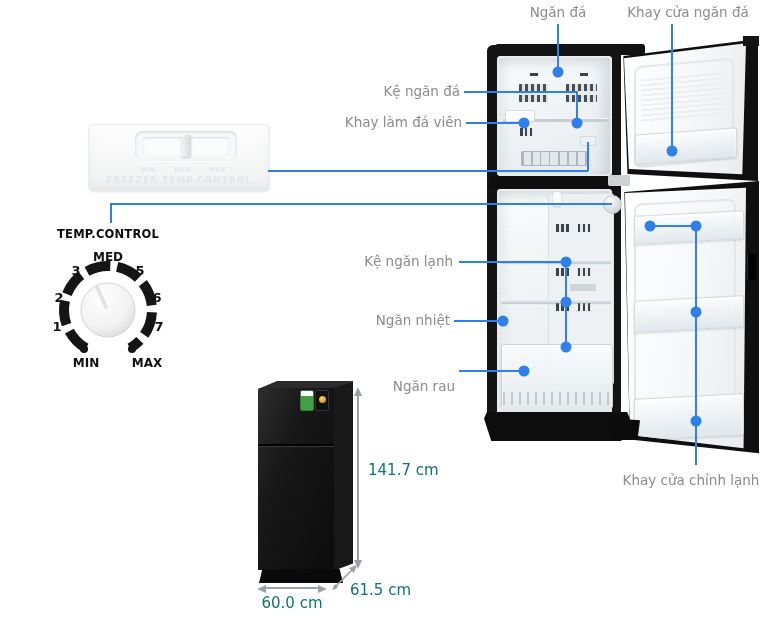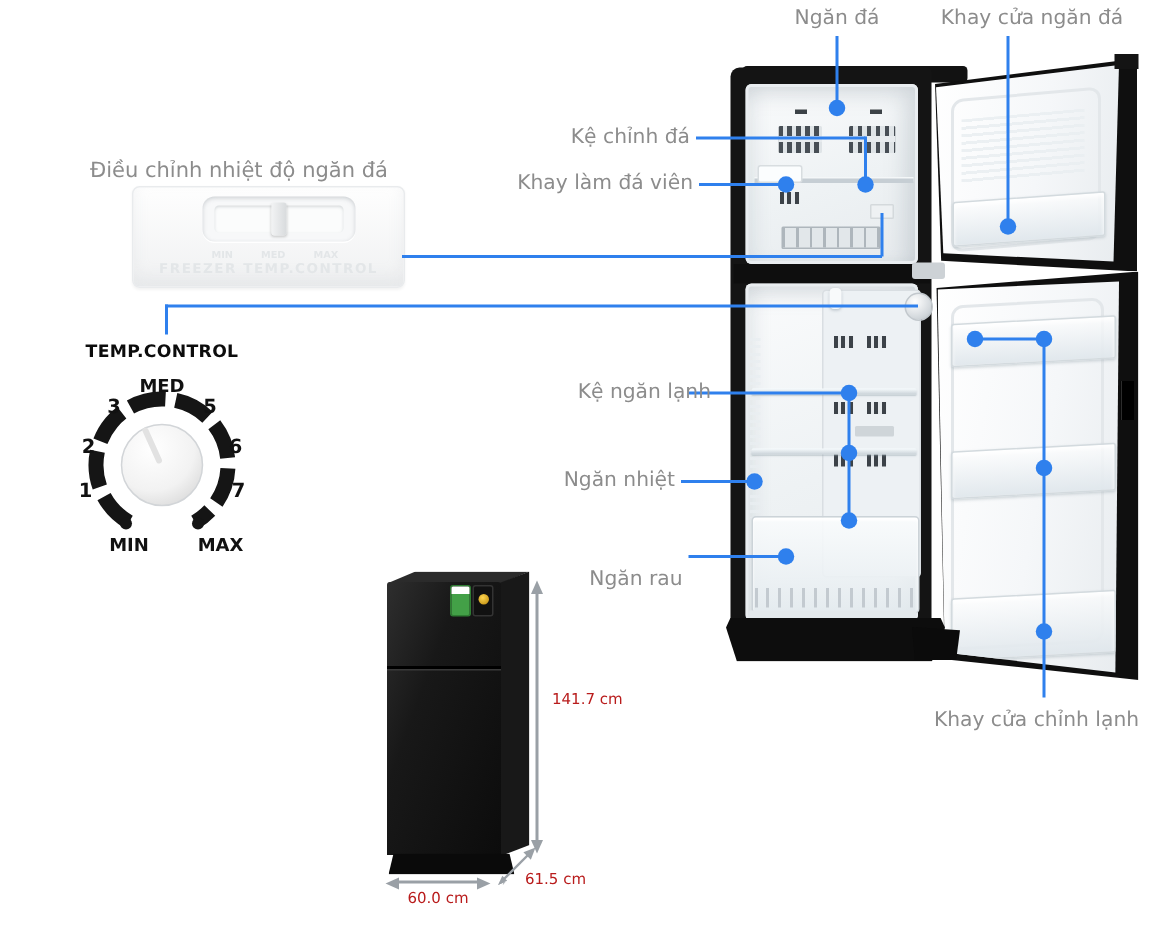--- a/index.html
+++ b/index.html
@@ -3,21 +3,21 @@
 <meta charset="utf-8">
 <style>
   html,body{margin:0;padding:0;background:#fff;}
   #canvas{position:relative;width:780px;height:617px;background:#ffffff;overflow:hidden;
           font-family:"DejaVu Sans","Liberation Sans",sans-serif;}
   .abs{position:absolute;}
   .lbl{position:absolute;color:#8c8c8c;font-size:13.5px;line-height:1.15;white-space:nowrap;}
   .lbl.r{text-align:right;}
   .lbl.c{text-align:center;}
   .cap{position:absolute;color:#8c8c8c;font-size:14px;white-space:nowrap;}
-  .dim{position:absolute;color:#b91c1c;font-size:10px;white-space:nowrap;}
+  .dim{position:absolute;color:#0f766e;font-size:15px;white-space:nowrap;}
   .line{position:absolute;background:#2f80ed;}
   .line.h{height:1.6px;}
   .line.v{width:1.6px;}
   .dot{position:absolute;width:11px;height:11px;border-radius:50%;background:#2f80ed;
        transform:translate(-50%,-50%);}
   
   .cabinet{position:absolute;left:487px;top:45px;width:134px;height:370px;background:#141414;
            border-radius:6px 3px 0 0;}
   .topslab{position:absolute;left:495px;top:44px;width:150px;height:11px;background:#121212;border-radius:3px;}
   .interior{position:absolute;background:linear-gradient(160deg,#fafbfc 0%,#eef2f4 55%,#e7ebee 100%);
@@ -133,21 +133,20 @@
   <div class="vent2" style="left:556px;top:303px;"></div>
   <div class="vent2" style="left:578px;top:303px;"></div>
   <div class="shelf" style="left:501px;top:259px;width:110px;"></div>
   <div class="shelf" style="left:501px;top:299px;width:110px;"></div>
   <div class="drawer"></div>
   <div class="wire" style="left:503px;top:392px;width:106px;height:13px;"></div>
   <div class="abs" style="left:499px;top:407px;width:112px;height:6px;background:#e3e8eb;"></div>
   <div class="basebig"></div>
   <div class="abs" style="left:608px;top:418px;width:32px;height:22px;background:#0b0b0b;clip-path:polygon(0 0,100% 10%,92% 100%,6% 100%);"></div>
 
-  <div class="cap" style="left:60px;top:106px;">Điều chỉnh nhiệt độ ngăn đá</div>
   <div class="sliderpanel">
     <div class="recess">
       <div class="track">
         <div class="handle"></div>
       </div>
     </div>
     <div class="emboss" style="left:52px;top:41px;font-size:6.5px;">MIN</div>
     <div class="emboss" style="left:85px;top:41px;font-size:6.5px;">MED</div>
     <div class="emboss" style="left:120px;top:41px;font-size:6.5px;">MAX</div>
     <div class="emboss" style="left:0;top:50px;width:100%;text-align:center;font-size:9px;letter-spacing:1px;">FREEZER TEMP.CONTROL</div>
@@ -240,20 +239,20 @@
 
   <div class="line h" style="left:650px;top:225px;width:46px;"></div>
   <div class="line v" style="left:695px;top:225px;height:240px;"></div>
   <div class="dot" style="left:650px;top:226px;"></div>
   <div class="dot" style="left:696px;top:226px;"></div>
   <div class="dot" style="left:696px;top:312px;"></div>
   <div class="dot" style="left:696px;top:421px;"></div>
 
   <div class="lbl c" style="left:498px;top:5px;width:120px;">Ngăn đá</div>
   <div class="lbl c" style="left:608px;top:5px;width:160px;">Khay cửa ngăn đá</div>
-  <div class="lbl r" style="left:340px;top:84px;width:120px;">Kệ chỉnh đá</div>
+  <div class="lbl r" style="left:340px;top:84px;width:120px;">Kệ ngăn đá</div>
   <div class="lbl r" style="left:300px;top:115px;width:162px;">Khay làm đá viên</div>
-  <div class="lbl r" style="left:354px;top:254px;width:120px;">Kệ ngăn lạnh</div>
+  <div class="lbl r" style="left:333px;top:254px;width:120px;">Kệ ngăn lạnh</div>
   <div class="lbl r" style="left:330px;top:313px;width:120px;">Ngăn nhiệt</div>
   <div class="lbl r" style="left:335px;top:379px;width:120px;">Ngăn rau</div>
   <div class="lbl c" style="left:605px;top:473px;width:172px;">Khay cửa chỉnh lạnh</div>
 
 </div>
 
 </body></html>

